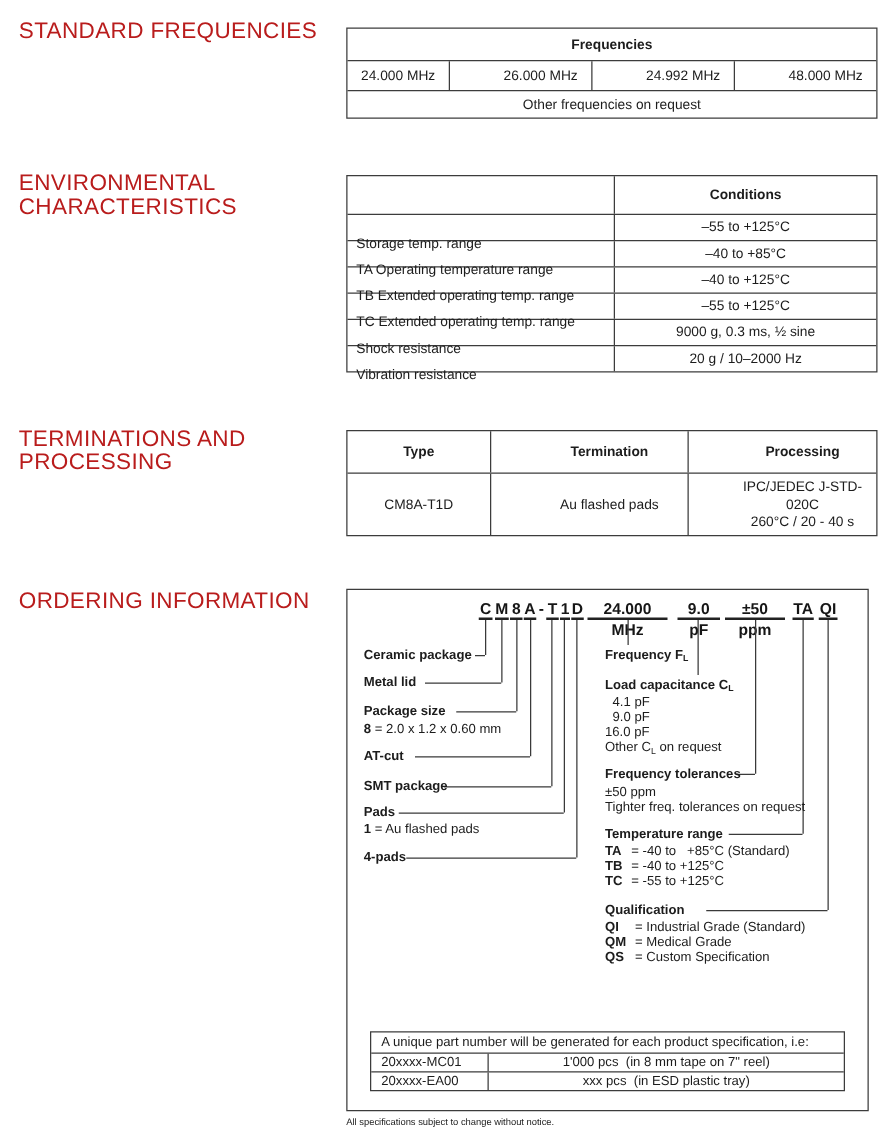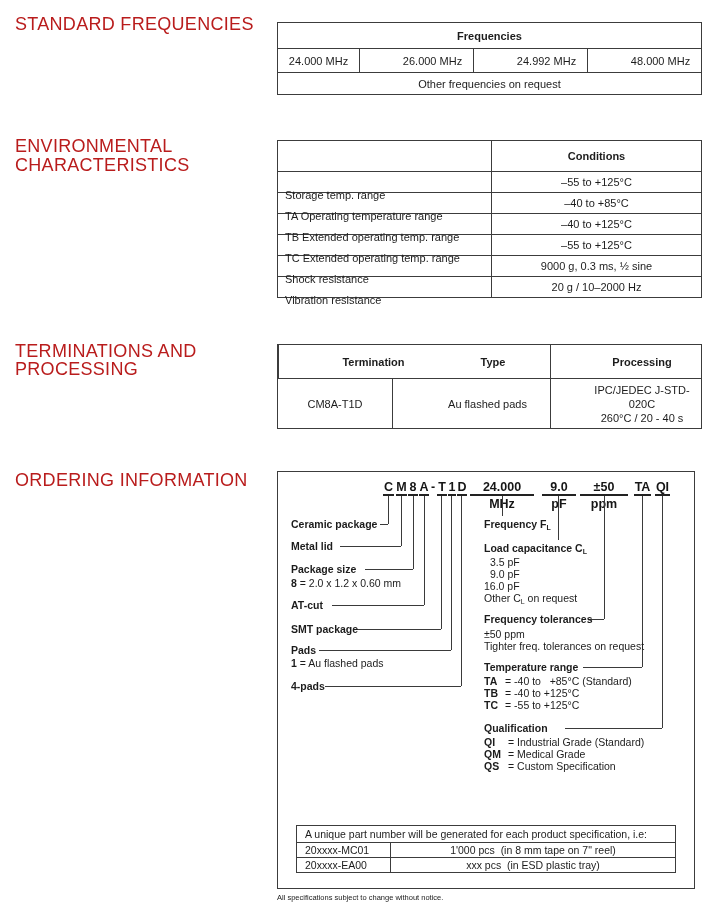--- a/index.html
+++ b/index.html
@@ -100,22 +100,22 @@
       <div class="ec2">9000 g, 0.3 ms, ½ sine</div>
     </div>
     <div class="erow bt" style="height:21px">
       <div class="ec1">Vibration resistance</div>
       <div class="ec2">20 g / 10–2000 Hz</div>
     </div>
   </div>
 
   <div class="tbl" style="top:344px">
     <div class="trow" style="height:33px">
+      <span class="cell bold" style="width:114px">Type</span>
       <span class="cell bold bl" style="width:158px">Termination</span>
-      <span class="cell bold" style="width:114px">Type</span>
       <span class="cell bold bl" style="flex:1">Processing</span>
     </div>
     <div class="trow bt" style="height:50px">
       <span class="cell" style="width:114px">CM8A-T1D</span>
       <span class="cell bl" style="width:158px">Au flashed pads</span>
       <span class="cell bl" style="flex:1;flex-direction:column;line-height:14px">
         <span>IPC/JEDEC J-STD-020C</span>
         <span>260°C / 20 - 40 s</span>
       </span>
     </div>
@@ -167,21 +167,21 @@
       <div class="lbl" style="left:13px;top:91px"><b>Package size</b></div>
       <div class="lbl" style="left:13px;top:105px"><b>8</b><span> = 2.0 x 1.2 x 0.60 mm</span></div>
       <div class="lbl" style="left:13px;top:127px"><b>AT-cut</b></div>
       <div class="lbl" style="left:13px;top:151px"><b>SMT package</b></div>
       <div class="lbl" style="left:13px;top:172px"><b>Pads</b></div>
       <div class="lbl" style="left:13px;top:185px"><b>1</b><span> = Au flashed pads</span></div>
       <div class="lbl" style="left:13px;top:208px"><b>4-pads</b></div>
 
       <div class="lbl" style="left:206px;top:46px"><b>Frequency F</b><sub class="s"><b>L</b></sub></div>
       <div class="lbl" style="left:206px;top:70px"><b>Load capacitance C</b><sub class="s"><b>L</b></sub></div>
-      <div class="lbl" style="left:212px;top:84px">3.5 pF</div>
+      <div class="lbl" style="left:212px;top:84px">4.1 pF</div>
       <div class="lbl" style="left:212px;top:96px">9.0 pF</div>
       <div class="lbl" style="left:206px;top:108px">16.0 pF</div>
       <div class="lbl" style="left:206px;top:120px"><span>Other C</span><sub class="s">L</sub><span> on request</span></div>
       <div class="lbl" style="left:206px;top:141px"><b>Frequency tolerances</b></div>
       <div class="lbl" style="left:206px;top:156px">±50 ppm</div>
       <div class="lbl" style="left:206px;top:168px">Tighter freq. tolerances on request</div>
       <div class="lbl" style="left:206px;top:189px"><b>Temperature range</b></div>
       <div class="lbl" style="left:206px;top:203px"><span class="key" style="width:21px">TA</span><span>= -40 to   +85°C (Standard)</span></div>
       <div class="lbl" style="left:206px;top:215px"><span class="key" style="width:21px">TB</span><span>= -40 to +125°C</span></div>
       <div class="lbl" style="left:206px;top:227px"><span class="key" style="width:21px">TC</span><span>= -55 to +125°C</span></div>

